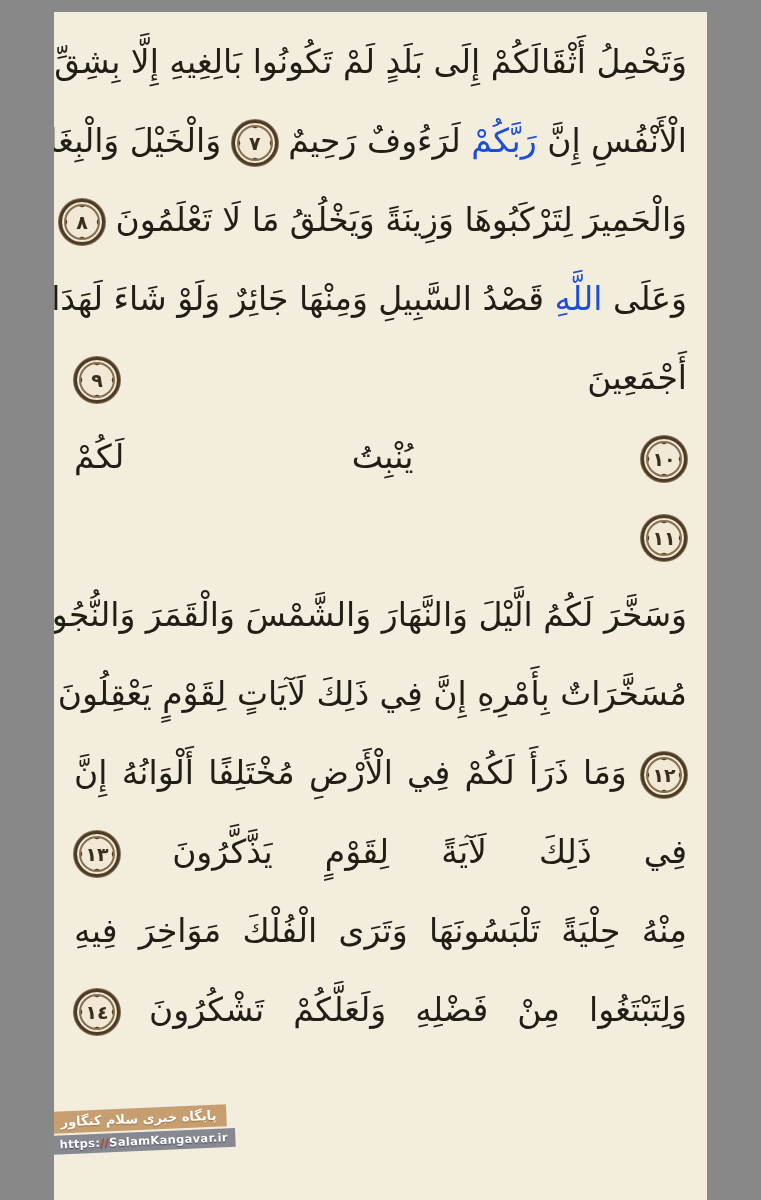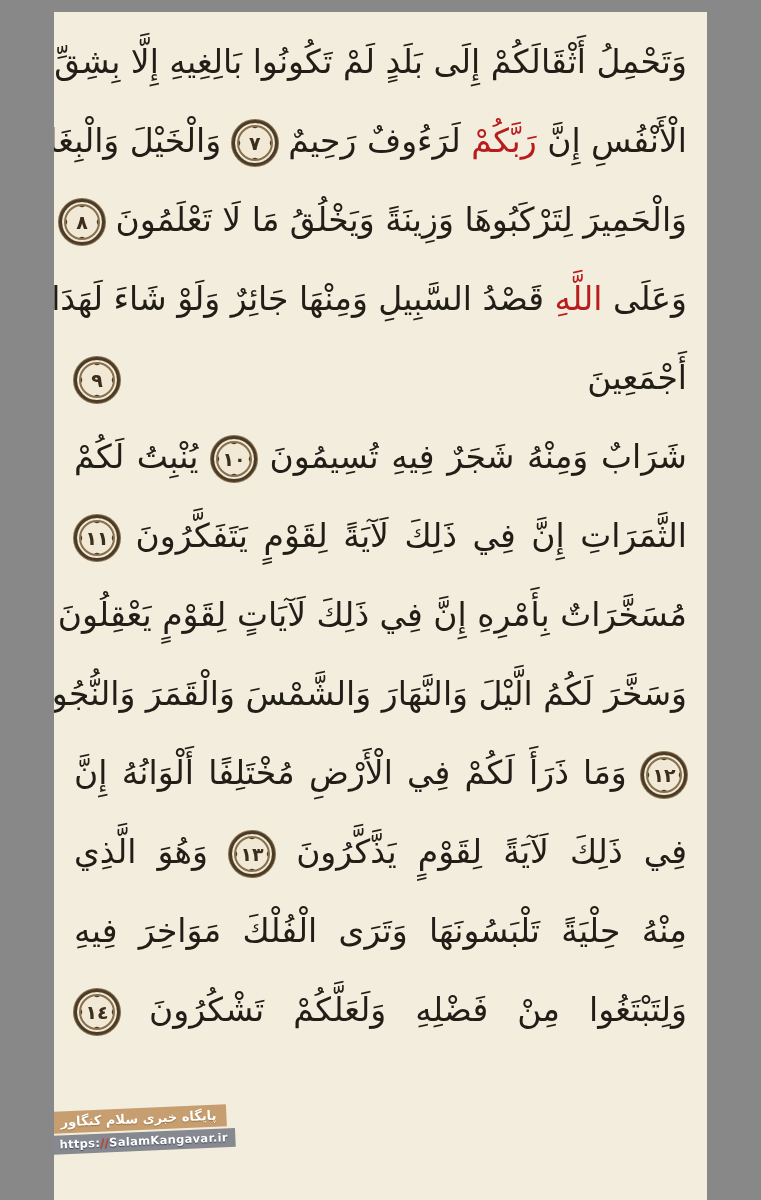--- a/index.html
+++ b/index.html
@@ -21,21 +21,21 @@
     height:79px;
     line-height:79px;
     font-size:33px;
     color:#211d17;
     text-align:justify;
     text-align-last:justify;
     white-space:nowrap;
     font-weight:500;
   }
   .ink{color:#211d17;}
-  .red-word{color:#b91c1c;}
+  .red-word{color:#1d4ed8;}
   .medallion{
     display:inline-block;
     vertical-align:middle;
     width:46px;height:46px;
     box-sizing:border-box;
     border:3px solid #4c3b27;
     border-radius:50%;
     background:
       radial-gradient(circle at 50% 3%, #4c3b27 3.5px, rgba(0,0,0,0) 4.5px),
       radial-gradient(circle at 50% 97%, #4c3b27 3.5px, rgba(0,0,0,0) 4.5px),
@@ -93,26 +93,26 @@
 <body>
 
 <div class="page">
 
   <div class="text-block" id="text-block">
       <div class="line"><span class="ink">وَتَحْمِلُ أَثْقَالَكُمْ إِلَى بَلَدٍ لَمْ تَكُونُوا بَالِغِيهِ إِلَّا بِشِقِّ</span></div>
       <div class="line"><span class="ink">الْأَنْفُسِ إِنَّ </span><span class="red-word">رَبَّكُمْ</span><span class="ink"> لَرَءُوفٌ رَحِيمٌ </span><span class="medallion"><span class="num">٧</span></span><span class="ink"> وَالْخَيْلَ وَالْبِغَالَ</span></div>
       <div class="line"><span class="ink">وَالْحَمِيرَ لِتَرْكَبُوهَا وَزِينَةً وَيَخْلُقُ مَا لَا تَعْلَمُونَ </span><span class="medallion"><span class="num">٨</span></span></div>
       <div class="line"><span class="ink">وَعَلَى </span><span class="red-word">اللَّهِ</span><span class="ink"> قَصْدُ السَّبِيلِ وَمِنْهَا جَائِرٌ وَلَوْ شَاءَ لَهَدَاكُمْ</span></div>
       <div class="line"><span class="ink">أَجْمَعِينَ </span><span class="medallion"><span class="num">٩</span></span></div>
-      <div class="line"><span class="ink">شَرَابٌ وَمِنْهُ شَجَرٌ فِيهِ تُسِيمُونَ </span><span class="medallion"><span class="num">١٠</span></span><span class="ink"> يُنْبِتُ لَكُمْ</span></div>
-      <div class="line"><span class="ink">الثَّمَرَاتِ إِنَّ فِي ذَلِكَ لَآيَةً لِقَوْمٍ يَتَفَكَّرُونَ </span><span class="medallion"><span class="num">١١</span></span></div>
+      <div class="line"><span class="medallion"><span class="num">١٠</span></span><span class="ink"> يُنْبِتُ لَكُمْ</span></div>
+      <div class="line"><span class="medallion"><span class="num">١١</span></span></div>
+      <div class="line"><span class="ink">وَسَخَّرَ لَكُمُ الَّيْلَ وَالنَّهَارَ وَالشَّمْسَ وَالْقَمَرَ وَالنُّجُومُ</span></div>
       <div class="line"><span class="ink">مُسَخَّرَاتٌ بِأَمْرِهِ إِنَّ فِي ذَلِكَ لَآيَاتٍ لِقَوْمٍ يَعْقِلُونَ</span></div>
-      <div class="line"><span class="ink">وَسَخَّرَ لَكُمُ الَّيْلَ وَالنَّهَارَ وَالشَّمْسَ وَالْقَمَرَ وَالنُّجُومُ</span></div>
       <div class="line"><span class="medallion"><span class="num">١٢</span></span><span class="ink"> وَمَا ذَرَأَ لَكُمْ فِي الْأَرْضِ مُخْتَلِفًا أَلْوَانُهُ إِنَّ</span></div>
-      <div class="line"><span class="ink">فِي ذَلِكَ لَآيَةً لِقَوْمٍ يَذَّكَّرُونَ </span><span class="medallion"><span class="num">١٣</span></span><span class="ink"> وَهُوَ الَّذِي</span></div>
+      <div class="line"><span class="ink">فِي ذَلِكَ لَآيَةً لِقَوْمٍ يَذَّكَّرُونَ </span><span class="medallion"><span class="num">١٣</span></span></div>
       <div class="line"><span class="ink">مِنْهُ حِلْيَةً تَلْبَسُونَهَا وَتَرَى الْفُلْكَ مَوَاخِرَ فِيهِ</span></div>
       <div class="line"><span class="ink">وَلِتَبْتَغُوا مِنْ فَضْلِهِ وَلَعَلَّكُمْ تَشْكُرُونَ </span><span class="medallion"><span class="num">١٤</span></span></div>
     </div>
 
   <div class="watermark">
     <div class="wm-band1">پایگاه خبری سلام کنگاور</div>
     <br>
     <div class="wm-band2"><span>https:</span><span class="slashes">//</span><span>SalamKangavar.ir</span></div>
   </div>
 

